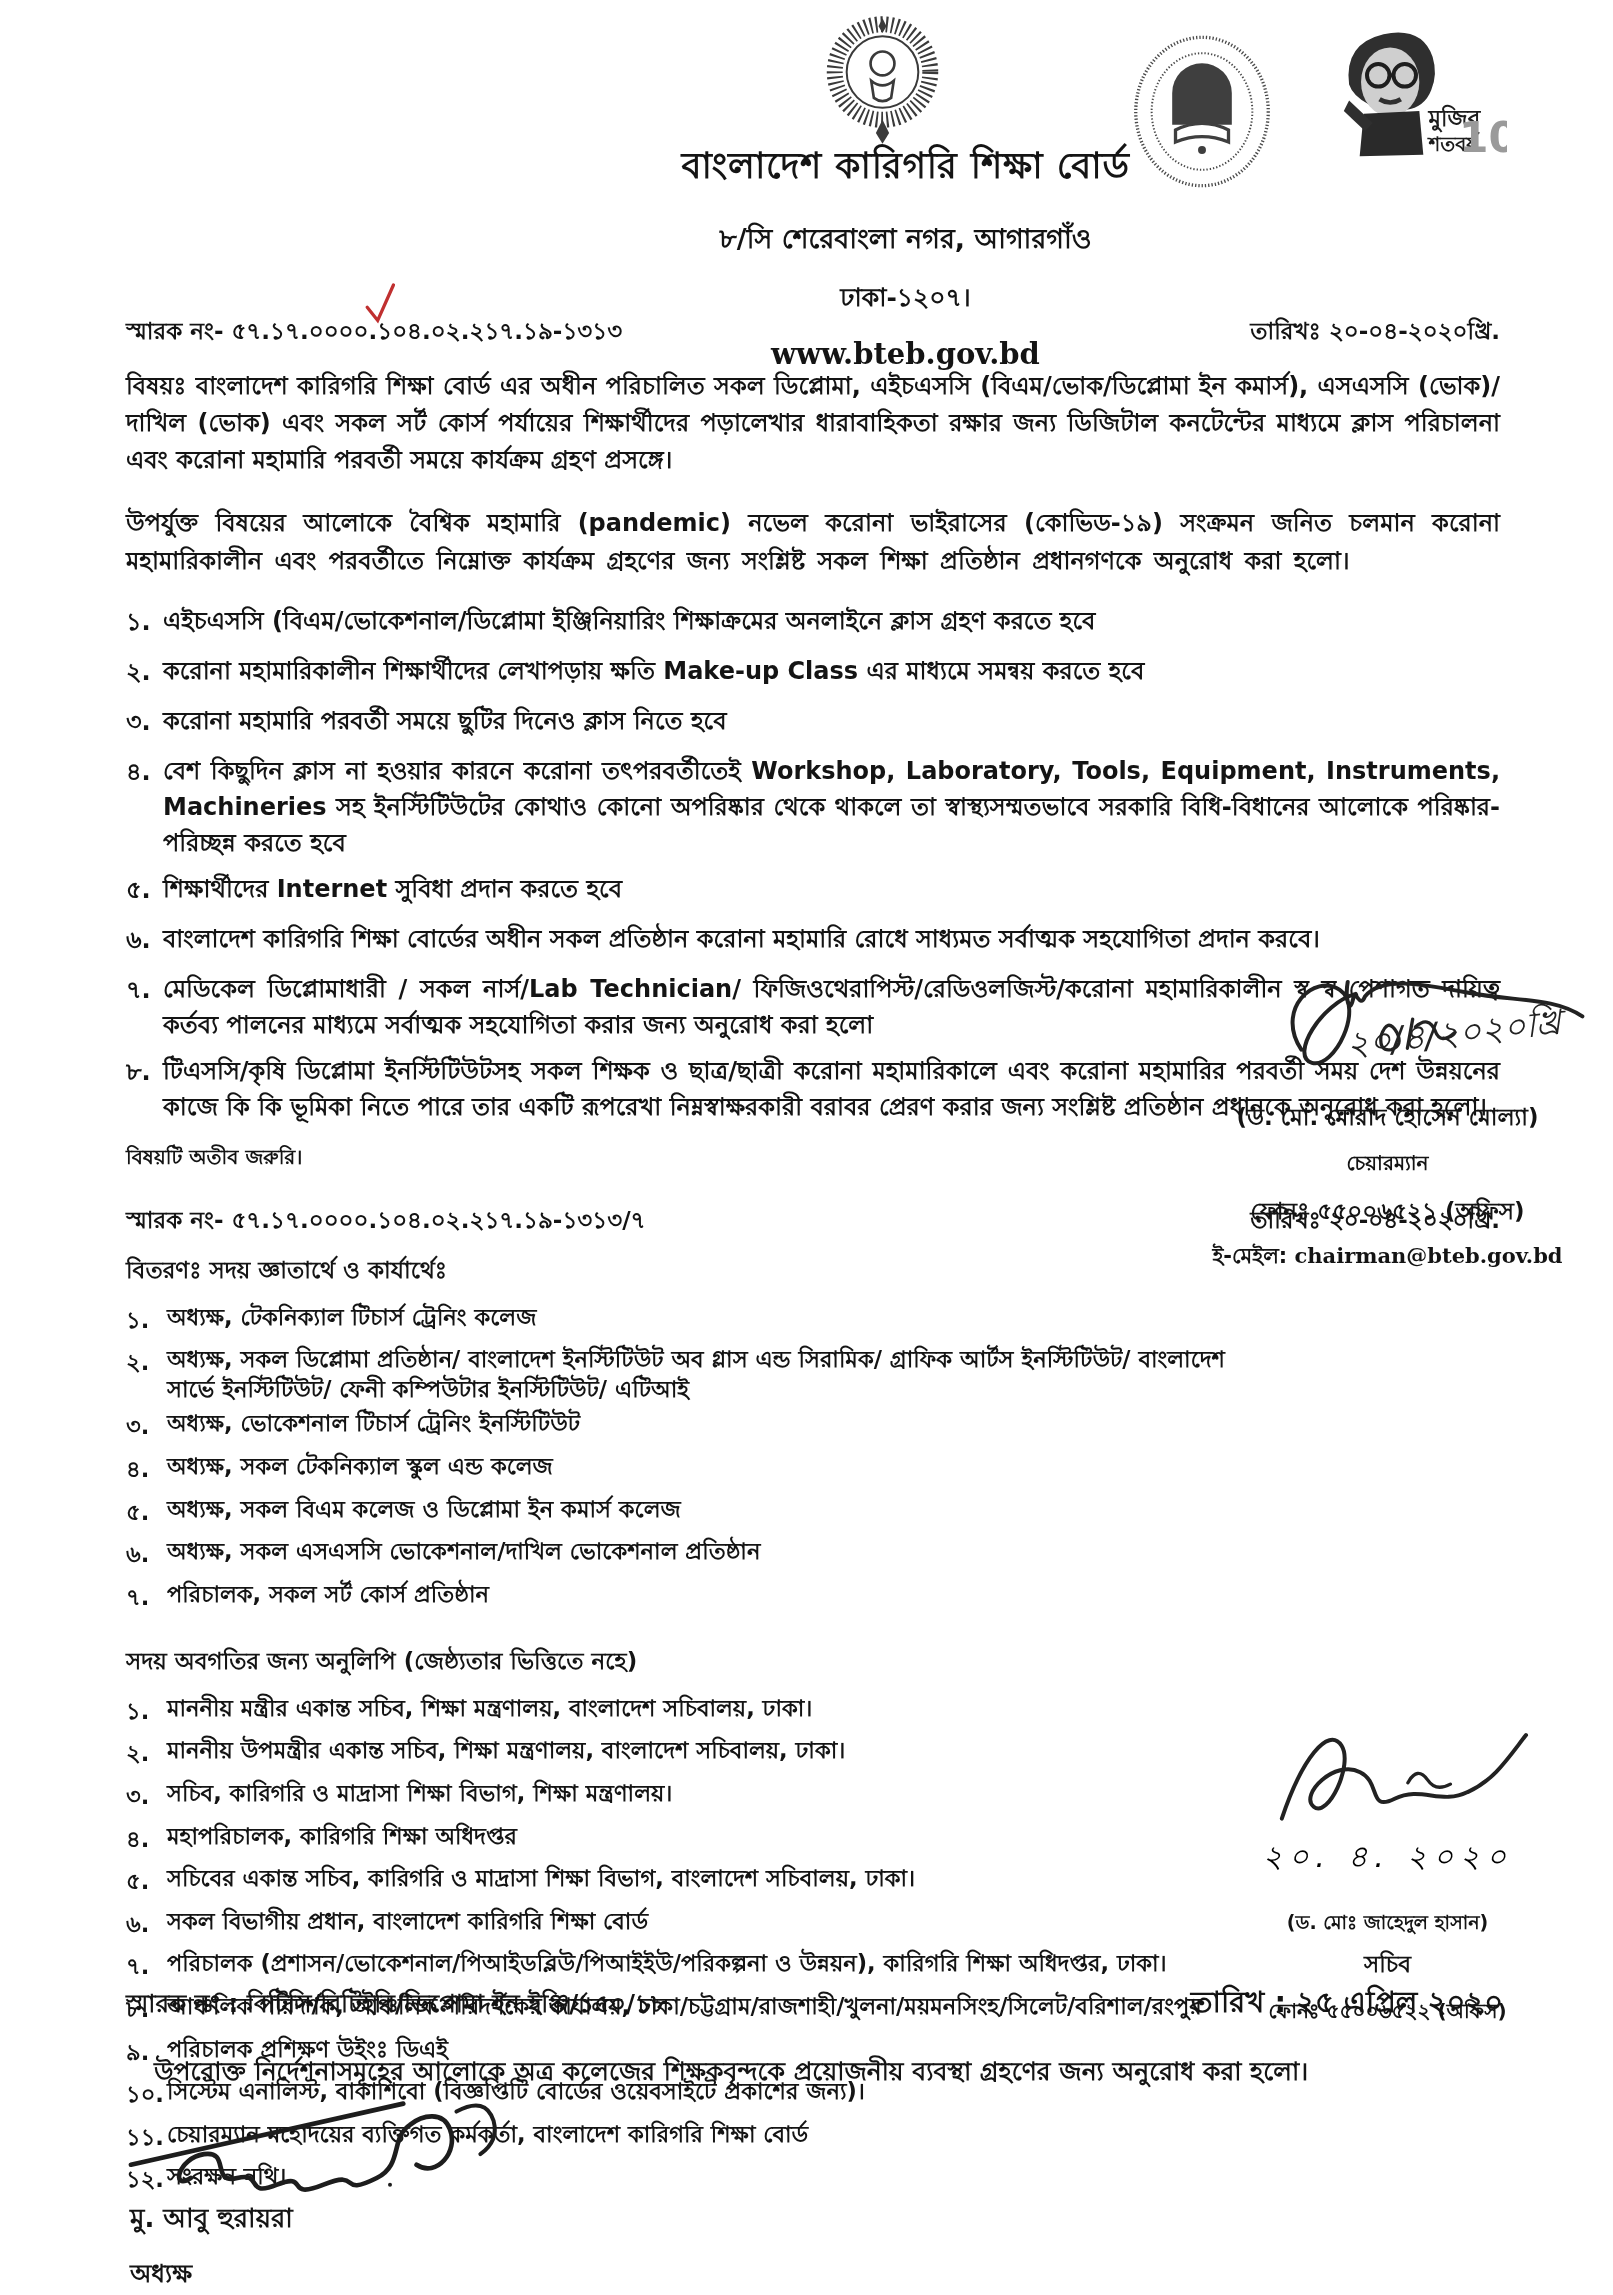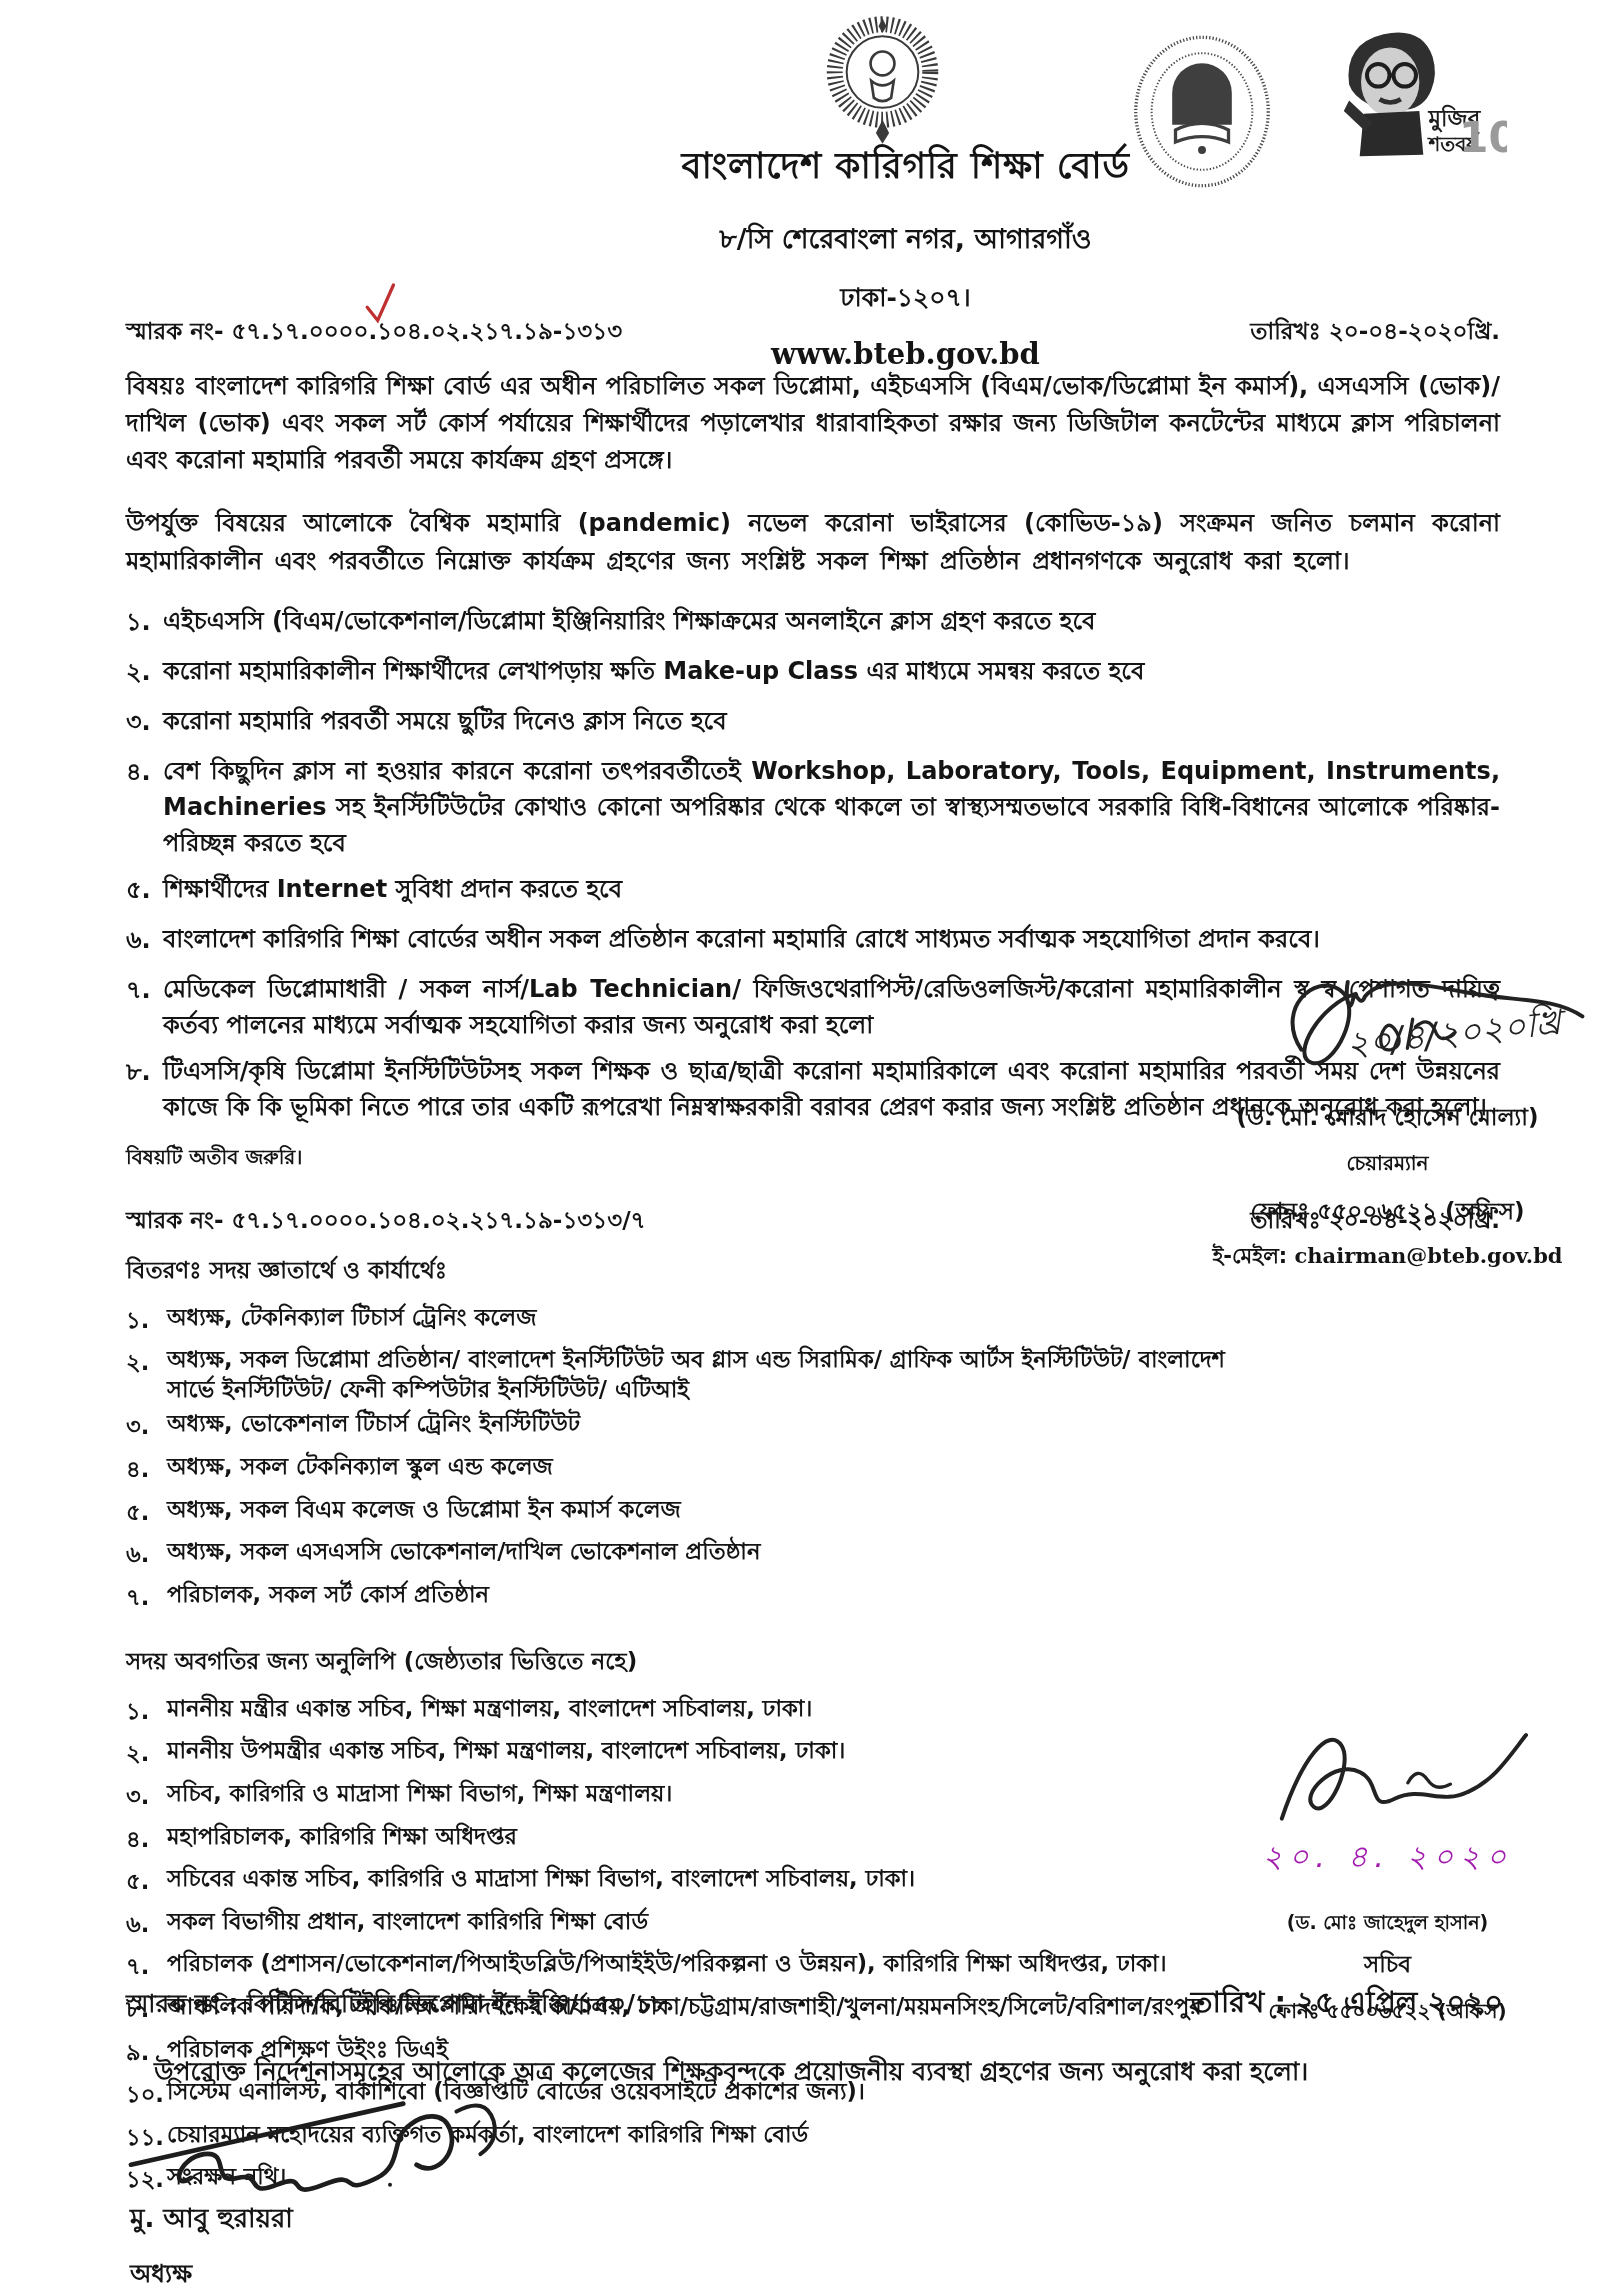--- a/index.html
+++ b/index.html
@@ -41,21 +41,21 @@
   
   .main2{position:absolute; left:126px; top:1202px; width:1374px;}
   .dist-heading{font-size:23px; font-weight:bold; margin-top:10.6px;}
   .main2 .list{margin-top:12px; width:1128px;}
   .main2 .li-row{margin-bottom:4.6px;}
   .main2 .li-no{flex:0 0 41px; font-size:22.6px;}
   .main2 .li-text{font-size:22.6px; line-height:1.32; text-align:left;}
   .copies-heading{font-size:23px; font-weight:bold; margin-top:25px;}
   
   .secretary{position:absolute; left:1195px; top:1719px; width:385px; text-align:center;}
-  .hand-date{font-size:30.5px; letter-spacing:6.6px; color:#a21caf; margin-top:1.3px; font-style:italic;}
+  .hand-date{font-size:30.5px; letter-spacing:6.6px; color:#000000; margin-top:1.3px; font-style:italic;}
   .secretary .sig-name{font-size:19px; margin-top:24px;}
   .secretary .sig-title{font-size:23px; margin-top:5.3px;}
   .secretary .sig-phone{font-size:20px; margin-top:11px;}
   
   .memo3{position:absolute; left:126px; top:1979px; width:1377px;}
   .memo3 .memo-no{font-size:24.6px;}
   .memo3 .memo-date{font-size:29px;}
   .closing{position:absolute; left:154px; top:2052px; width:1334px; font-size:25px; font-weight:bold;}
   
   .principal-sig{position:absolute; left:111px; top:2085px;}

